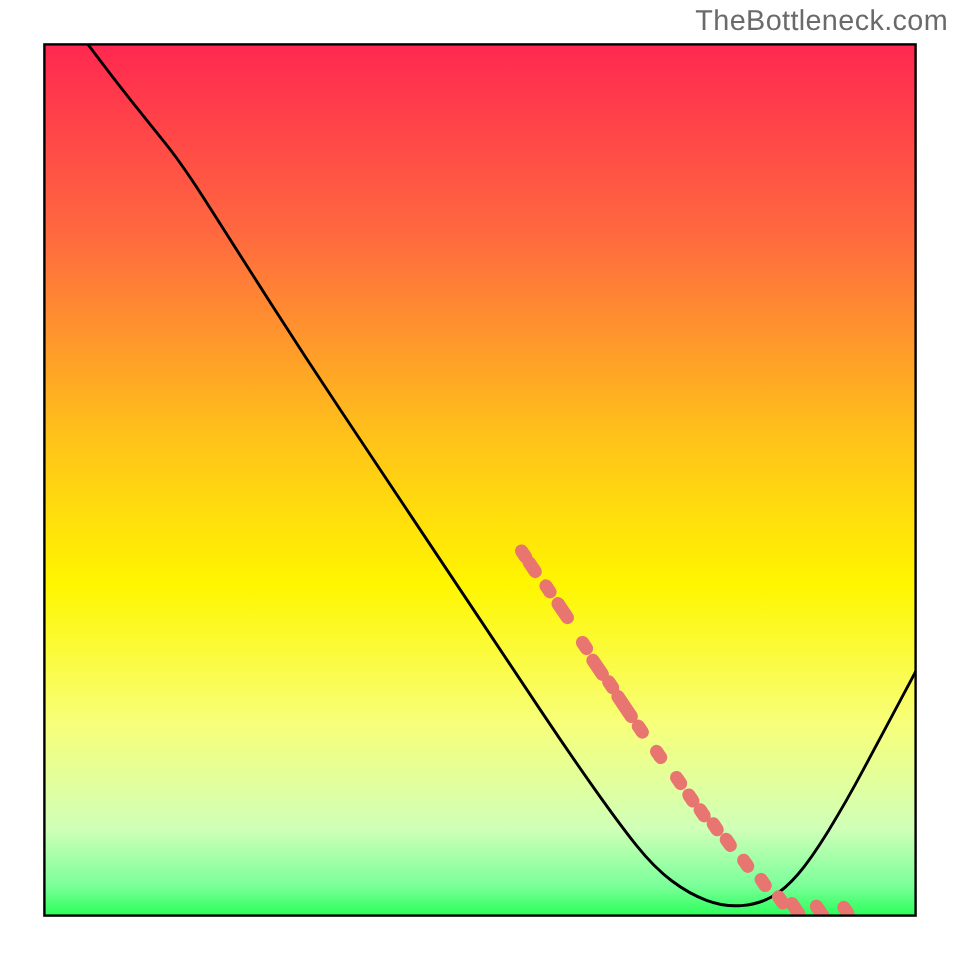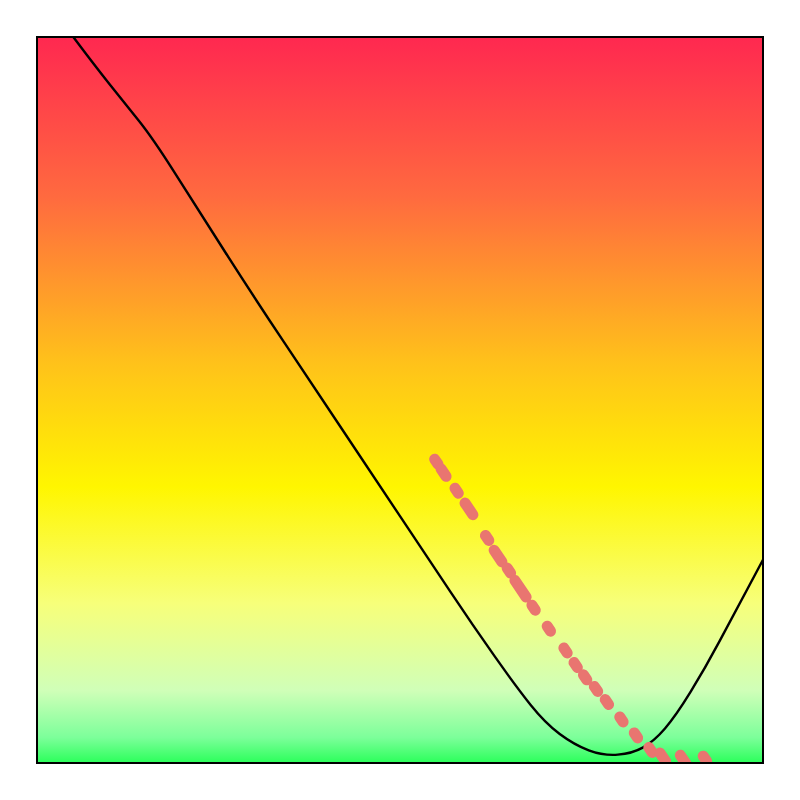--- a/index.html
+++ b/index.html
@@ -29,20 +29,21 @@
   svg {
     display: block;
     width: 800px;
     height: 800px;
   }
 </style>
 </head>
 <body>
 
 <div class="stage">
+  <div class="watermark">TheBottleneck.com</div>
 
   <svg viewBox="0 0 800 800">
     <defs>
       <linearGradient id="bg-grad" x1="0" y1="0" x2="0" y2="1">
           <stop offset="0.00%" stop-color="#ff2850"></stop>
           <stop offset="22.00%" stop-color="#ff6a3f"></stop>
           <stop offset="45.00%" stop-color="#ffc21a"></stop>
           <stop offset="62.00%" stop-color="#fff600"></stop>
           <stop offset="78.00%" stop-color="#f7ff7a"></stop>
           <stop offset="90.00%" stop-color="#d0ffb8"></stop>

